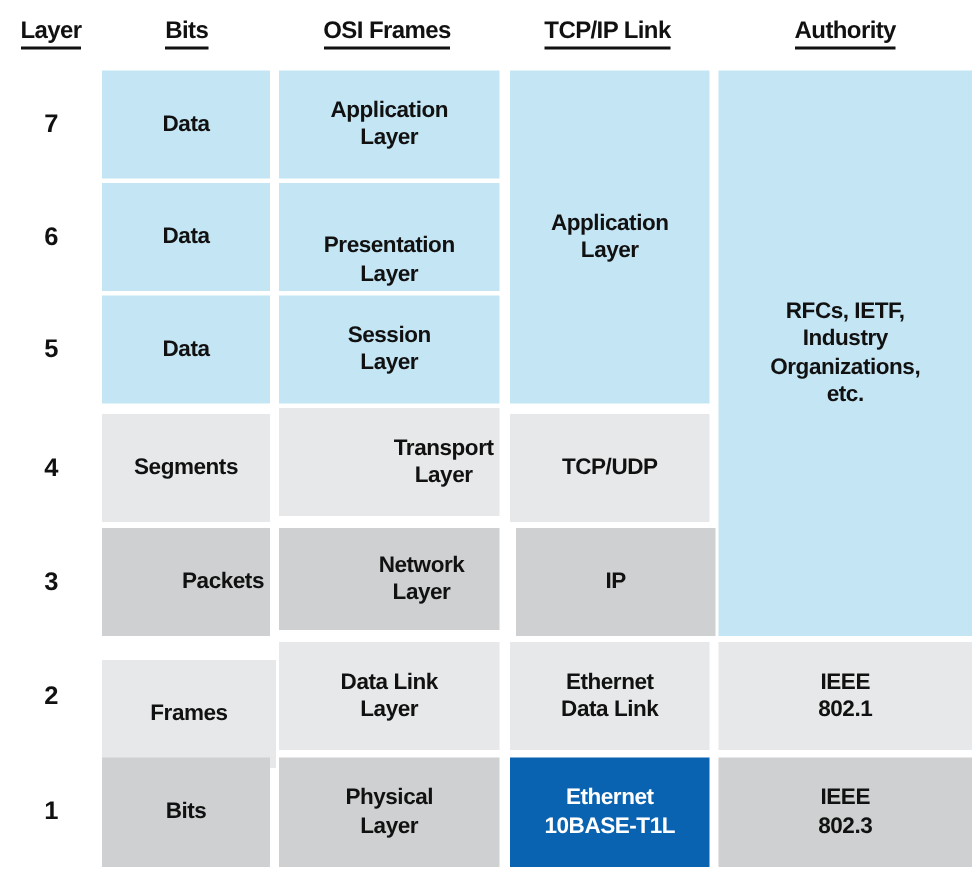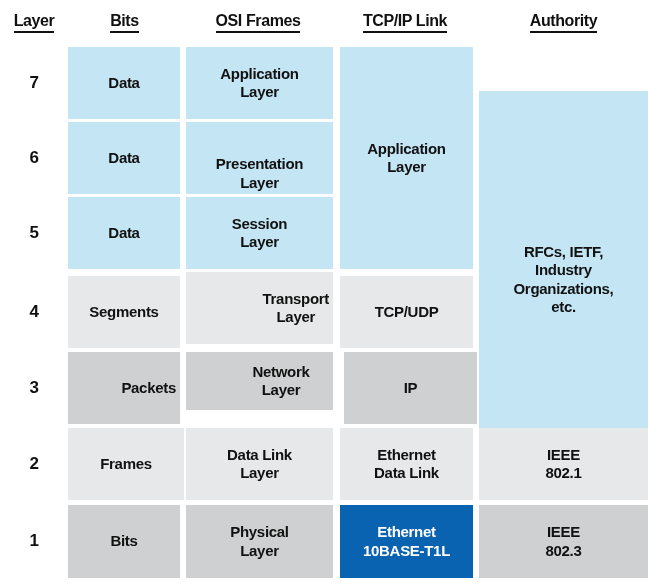--- a/index.html
+++ b/index.html
@@ -97,40 +97,40 @@
     </div>
   <div class="cell c-blue" style="left:68px;top:197px;width:112px;height:72px;">
       <span class="txt">Data</span>
     </div>
   <div class="cell c-gray-l" style="left:68px;top:276px;width:112px;height:72px;text-align:center;">
       <span class="txt">Segments</span>
     </div>
   <div class="cell c-gray-d" style="left:68px;top:352px;width:112px;height:72px;justify-content:flex-end;">
       <span class="txt">Packets</span>
     </div>
-  <div class="cell c-gray-l" style="left:68px;top:428px;width:116px;height:72px;">
+  <div class="cell c-gray-l" style="left:68px;top:440px;width:116px;height:72px;">
       <span class="txt">Frames</span>
     </div>
   <div class="cell c-gray-d" style="left:68px;top:505px;width:112px;height:73px;">
       <span class="txt">Bits</span>
     </div>
 
   <div class="cell c-blue" style="left:186px;top:47px;width:147px;height:72px;">
       <span class="txt">Application<br>Layer</span>
     </div>
   <div class="cell c-blue" style="left:186px;top:122px;width:147px;height:72px;align-items:flex-end;">
       <span class="txt">Presentation<br>Layer</span>
     </div>
   <div class="cell c-blue" style="left:186px;top:197px;width:147px;height:72px;">
       <span class="txt">Session<br>Layer</span>
     </div>
   <div class="cell c-gray-l" style="left:186px;top:272px;width:147px;height:72px;justify-content:flex-end;">
       <span class="txt">Transport<br>Layer</span>
     </div>
-  <div class="cell c-gray-d" style="left:186px;top:352px;width:147px;height:58px;padding-left:47px;">
+  <div class="cell c-gray-d" style="left:186px;top:352px;width:147px;height:68px;padding-left:47px;">
       <span class="txt">Network<br>Layer</span>
     </div>
   <div class="cell c-gray-l" style="left:186px;top:428px;width:147px;height:72px;">
       <span class="txt">Data Link<br>Layer</span>
     </div>
   <div class="cell c-gray-d" style="left:186px;top:505px;width:147px;height:73px;">
       <span class="txt">Physical<br>Layer</span>
     </div>
 
   <div class="cell c-blue" style="left:340px;top:47px;width:133px;height:222px;">
@@ -142,21 +142,21 @@
   <div class="cell c-gray-d" style="left:344px;top:352px;width:133px;height:72px;">
       <span class="txt">IP</span>
     </div>
   <div class="cell c-gray-l" style="left:340px;top:428px;width:133px;height:72px;">
       <span class="txt">Ethernet<br>Data Link</span>
     </div>
   <div class="cell c-accent" style="left:340px;top:505px;width:133px;height:73px;">
       <span class="txt">Ethernet<br>10BASE-T1L</span>
     </div>
 
-  <div class="cell c-blue" style="left:479px;top:47px;width:169px;height:377px;margin-top:44px;">
+  <div class="cell c-blue" style="left:479px;top:47px;width:169px;height:377px;">
       <span class="txt">RFCs, IETF,<br>Industry<br>Organizations,<br>etc.</span>
     </div>
   <div class="cell c-gray-l" style="left:479px;top:428px;width:169px;height:72px;">
       <span class="txt">IEEE<br>802.1</span>
     </div>
   <div class="cell c-gray-d" style="left:479px;top:505px;width:169px;height:73px;">
       <span class="txt">IEEE<br>802.3</span>
     </div>
 
 </div>

